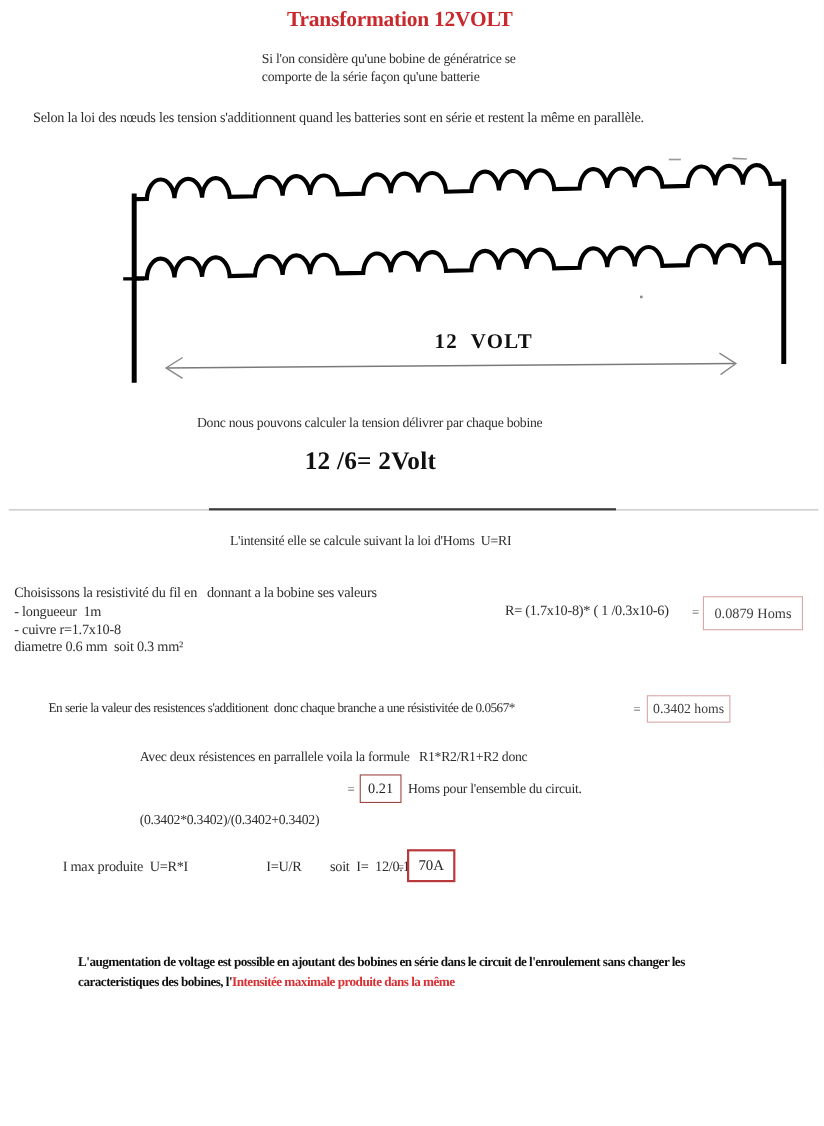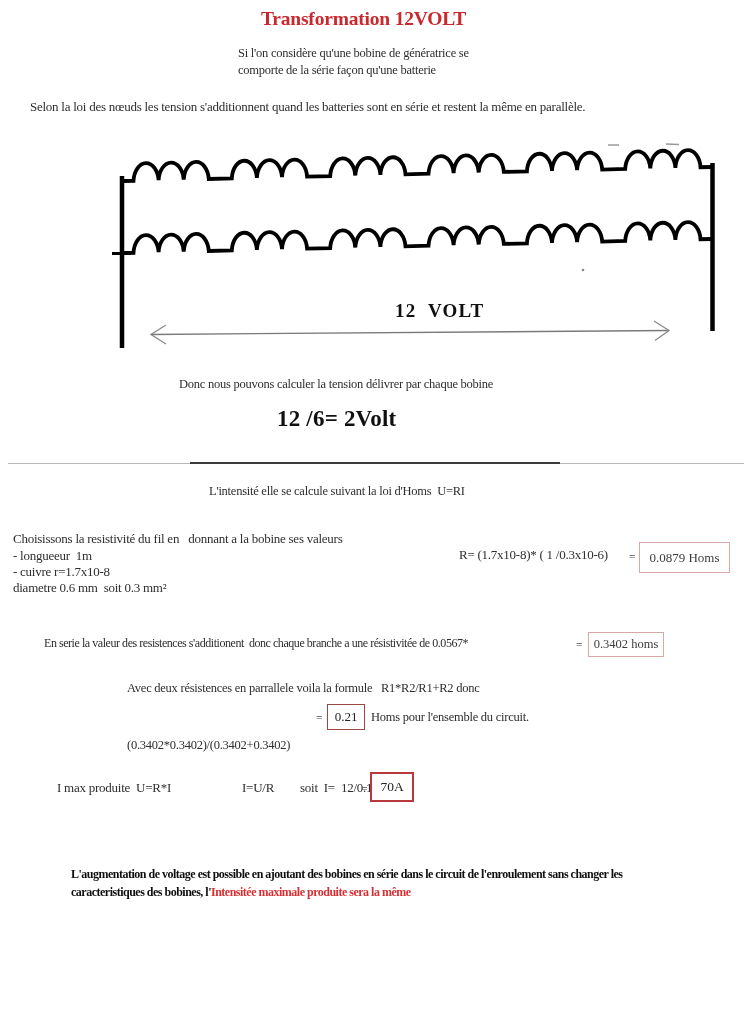--- a/index.html
+++ b/index.html
@@ -90,15 +90,15 @@
   <div class="rbox box-medium" style="left:327px; top:704px; width:36px; height:24px; font-size:13px; color:#222;">0.21</div>
   <div class="t" style="left:371px; top:710px;">Homs pour l'ensemble du circuit.</div>
 
   <div class="t t13" style="left:57px; top:780px;">I max produite  U=R*I</div>
   <div class="t t13" style="left:242px; top:780px;">I=U/R</div>
   <div class="t t13" style="left:300px; top:780px;">soit  I=  12/0.17</div>
   <div class="eq" style="left:361px; top:783px;">=</div>
   <div class="rbox box-strong" style="left:370px; top:772px; width:40px; height:26px; font-size:13.5px; color:#222;">70A</div>
 
   <div class="conc-line" style="left:57px; top:867px;">L'augmentation de voltage est possible en ajoutant des bobines en série dans le circuit de l'enroulement sans changer les</div>
-  <div class="conc-line" style="left:57px; top:885px;"><span>caracteristiques des bobines, l'</span><span class="conc-red">Intensitée maximale produite sera la même</span></div>
+  <div class="conc-line" style="left:57px; top:885px;"><span>caracteristiques des bobines, l'</span><span class="conc-red">Intensitée maximale produite dans la même</span></div>
 
 </div>
 
 </body></html>

